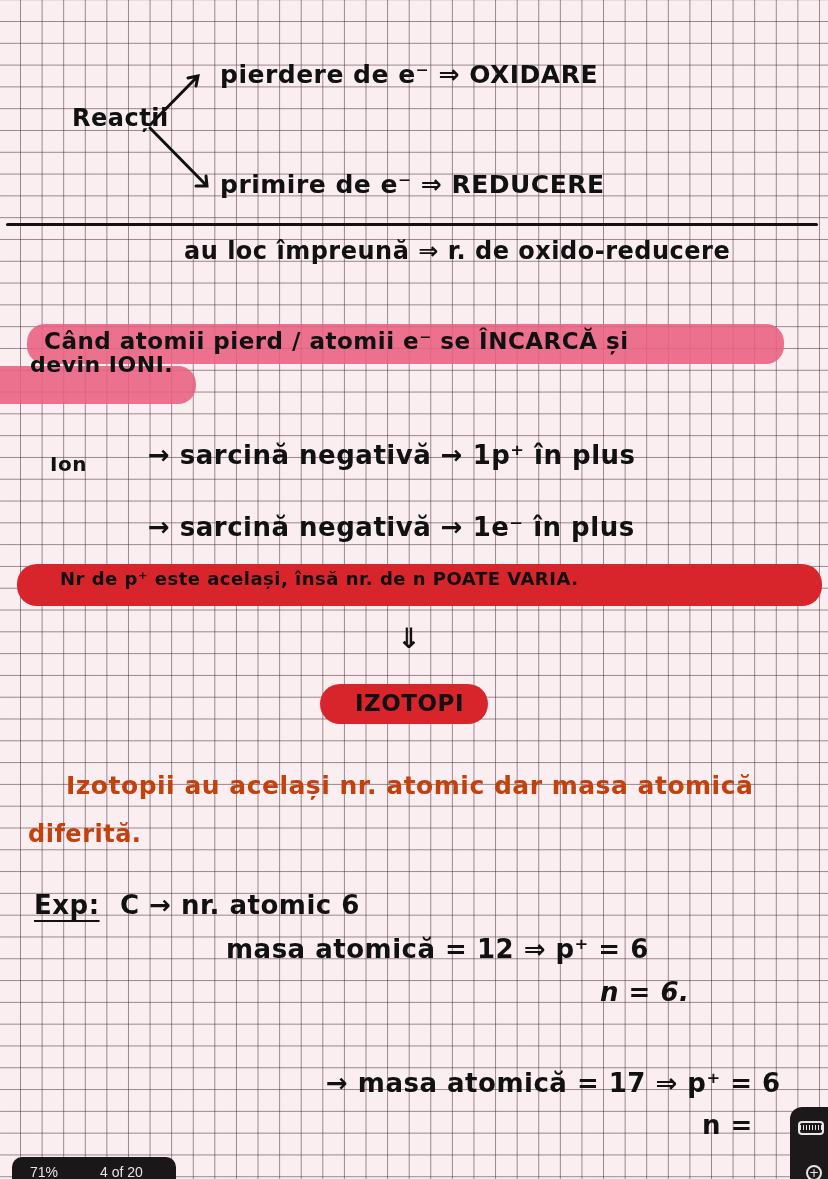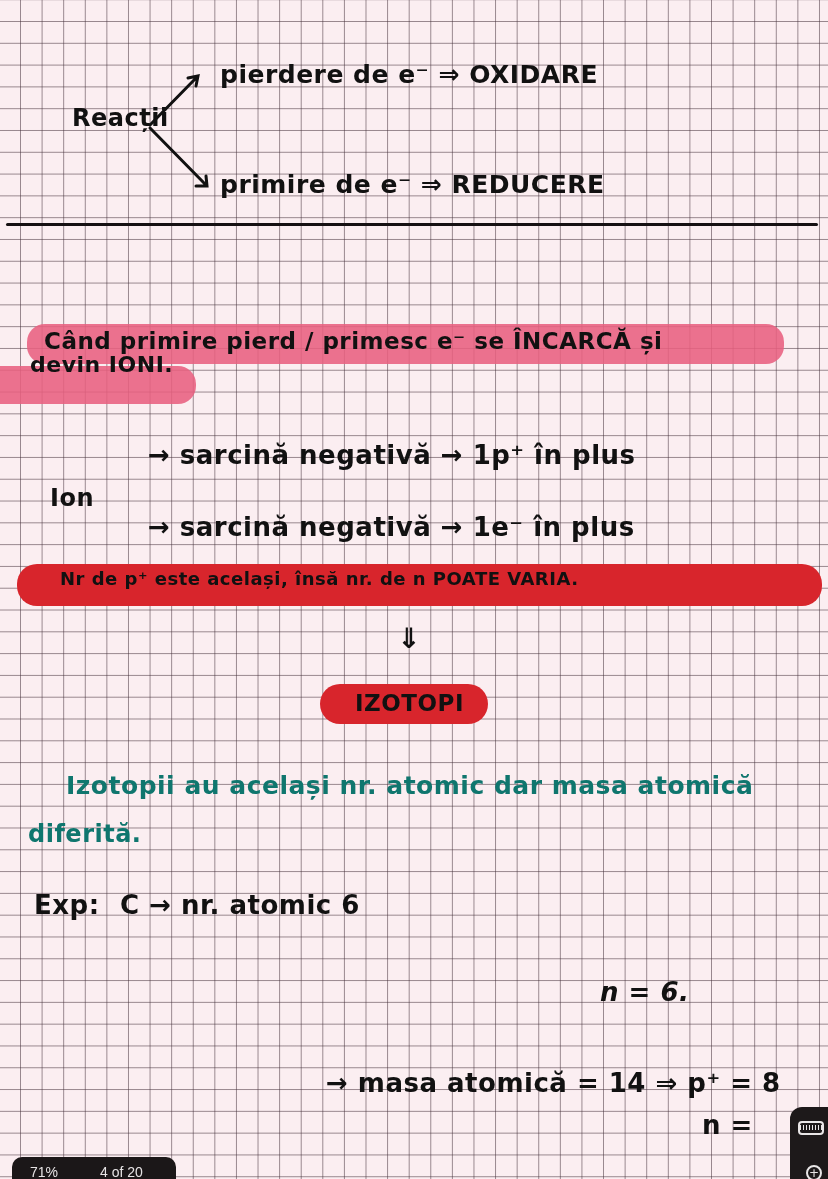--- a/index.html
+++ b/index.html
@@ -18,21 +18,21 @@
   .page { position: absolute; inset: 0; }
   .hw {
     position: absolute;
     font-family: "DejaVu Sans", sans-serif;
     font-weight: bold;
     letter-spacing: 0.5px;
     white-space: nowrap;
     color: #111;
     transform-origin: left center;
   }
-  .maroon { color: #0f766e; }
+  .maroon { color: #c2410c; }
   .arrow-svg { position: absolute; overflow: visible; }
   .divider {
     position: absolute; left: 6px; width: 812px; top: 223px;
     height: 3px; background: #151012; border-radius: 2px;
   }
   .hl-pink {
     position: absolute; background: #e8607f; opacity: 0.88; border-radius: 18px;
   }
   .hl-red {
     position: absolute; background: #d8252c; border-radius: 20px;
@@ -69,44 +69,46 @@
   <div class="hw" style="left:72px; top:104px; font-size:24px;">Reacții</div>
   <svg class="arrow-svg" width="828" height="230" style="left:0;top:0;">
     <path d="M150 125 L197 77 M188 78 L198 76 L196 86" stroke="#111" stroke-width="3" fill="none" stroke-linecap="round"></path>
     <path d="M150 128 L206 185 M196 186 L207 186 L206 176" stroke="#111" stroke-width="3" fill="none" stroke-linecap="round"></path>
   </svg>
   <div class="hw" style="left:220px; top:170px; font-size:25px;">primire de e⁻ ⇒ REDUCERE</div>
   <div class="hw" style="left:220px; top:60px; font-size:25px;">pierdere de e⁻ ⇒ OXIDARE</div>
 
   <div class="divider"></div>
 
+  <div class="hw" style="left:184px; top:237px; font-size:24px;">au loc împreună ⇒ r. de oxido-reducere</div>
 
   <div class="hl-pink" style="left:27px; top:324px; width:757px; height:40px;"></div>
   <div class="hl-pink" style="left:0px; top:366px; width:196px; height:38px; border-radius:0 18px 18px 0;"></div>
-  <div class="hw" style="left:44px; top:328px; font-size:23px;">Când primire pierd / primesc e⁻ se ÎNCARCĂ și</div>
+  <div class="hw" style="left:44px; top:328px; font-size:23px;">Când atomii pierd / atomii e⁻ se ÎNCARCĂ și</div>
   <div class="hw" style="left:30px; top:352px; font-size:22px;">devin IONI.</div>
 
-  <div class="hw" style="left:50px; top:452px; font-size:24px;margin-top:32px;">Ion</div>
+  <div class="hw" style="left:50px; top:452px; font-size:20px;">Ion</div>
   <div class="hw" style="left:148px; top:440px; font-size:26px;">→ sarcină negativă → 1p⁺ în plus</div>
   <div class="hw" style="left:148px; top:512px; font-size:26px;">→ sarcină negativă → 1e⁻ în plus</div>
 
   <div class="hl-red" style="left:17px; top:564px; width:805px; height:42px;"></div>
   <div class="hw" style="left:60px; top:568px; font-size:18px;">Nr de p⁺ este același, însă nr. de n POATE VARIA.</div>
   <div class="hw" style="left:397px; top:622px; font-size:28px;">⇓</div>
   <div class="hl-red" style="left:320px; top:684px; width:168px; height:40px;"></div>
   <div class="hw" style="left:355px; top:690px; font-size:23px;">IZOTOPI</div>
 
   <div class="hw maroon" style="left:66px; top:771px; font-size:25px;">Izotopii au același nr. atomic dar masa atomică</div>
   <div class="hw maroon" style="left:28px; top:820px; font-size:24px;">diferită.</div>
 
-  <div class="hw" style="left:34px; top:890px; font-size:26px; text-underline-offset:6px;">Exp:</div>
+  <div class="hw" style="left:34px; top:890px; font-size:26px; text-decoration: underline; text-underline-offset:6px;">Exp:</div>
   <div class="hw" style="left:120px; top:890px; font-size:26px;">C → nr. atomic 6</div>
+  <div class="hw" style="left:226px; top:934px; font-size:26px;">masa atomică = 12 ⇒ p⁺ = 6</div>
   <div class="hw" style="left:600px; top:977px; font-size:26px;font-style:italic;">n = 6.</div>
 
-  <div class="hw" style="left:326px; top:1068px; font-size:26px;">→ masa atomică = 14 ⇒ p⁺ = 8</div>
+  <div class="hw" style="left:326px; top:1068px; font-size:26px;">→ masa atomică = 17 ⇒ p⁺ = 6</div>
   <div class="hw" style="left:702px; top:1110px; font-size:26px;">n = </div>
 </div>
 
 <div class="status-pill">
   <span class="zoom">71%</span>
   <span class="page-ind">4 of 20</span>
 </div>
 
 <div class="toolbar">
   <div class="ruler-icon"></div>

